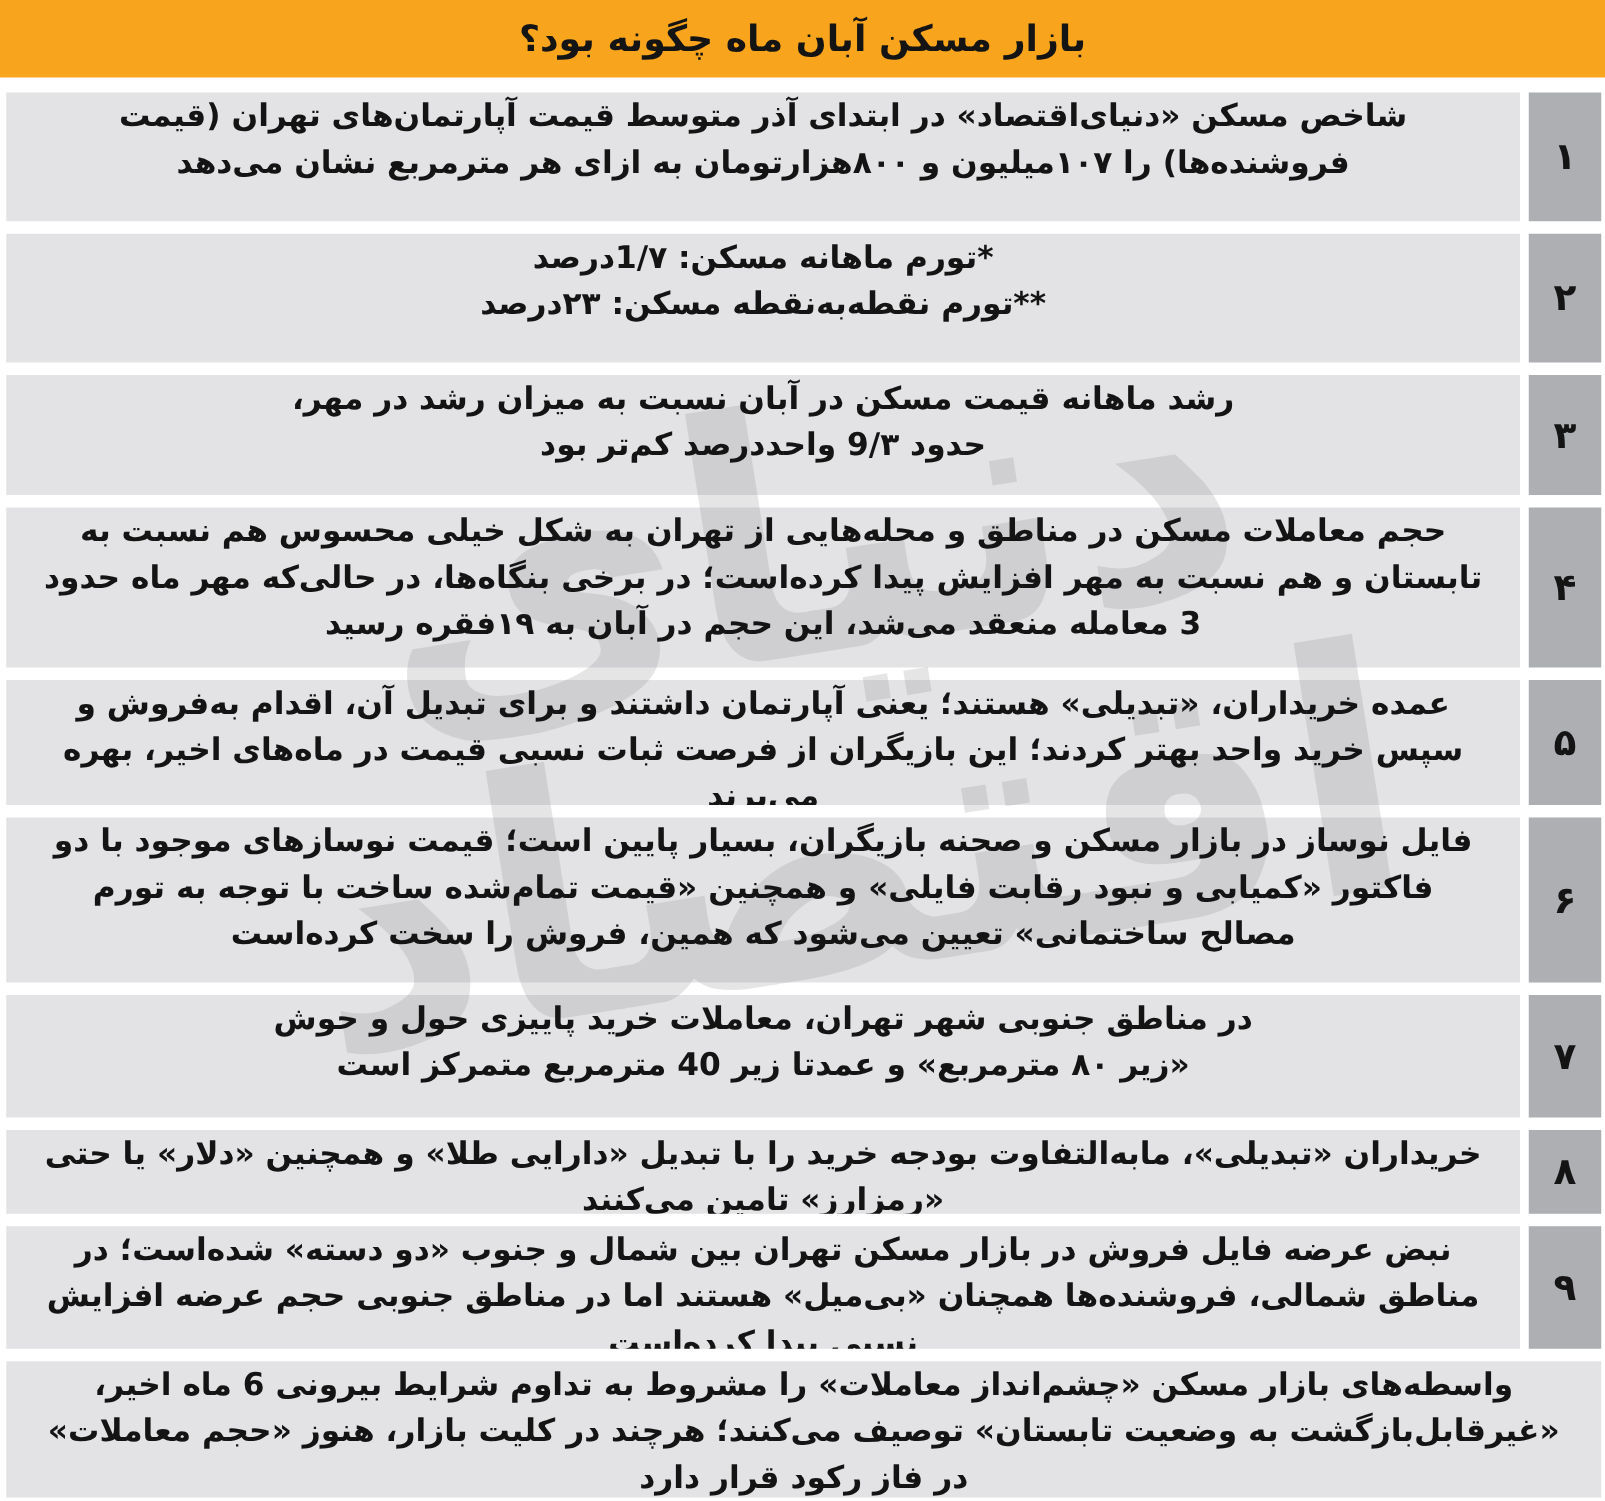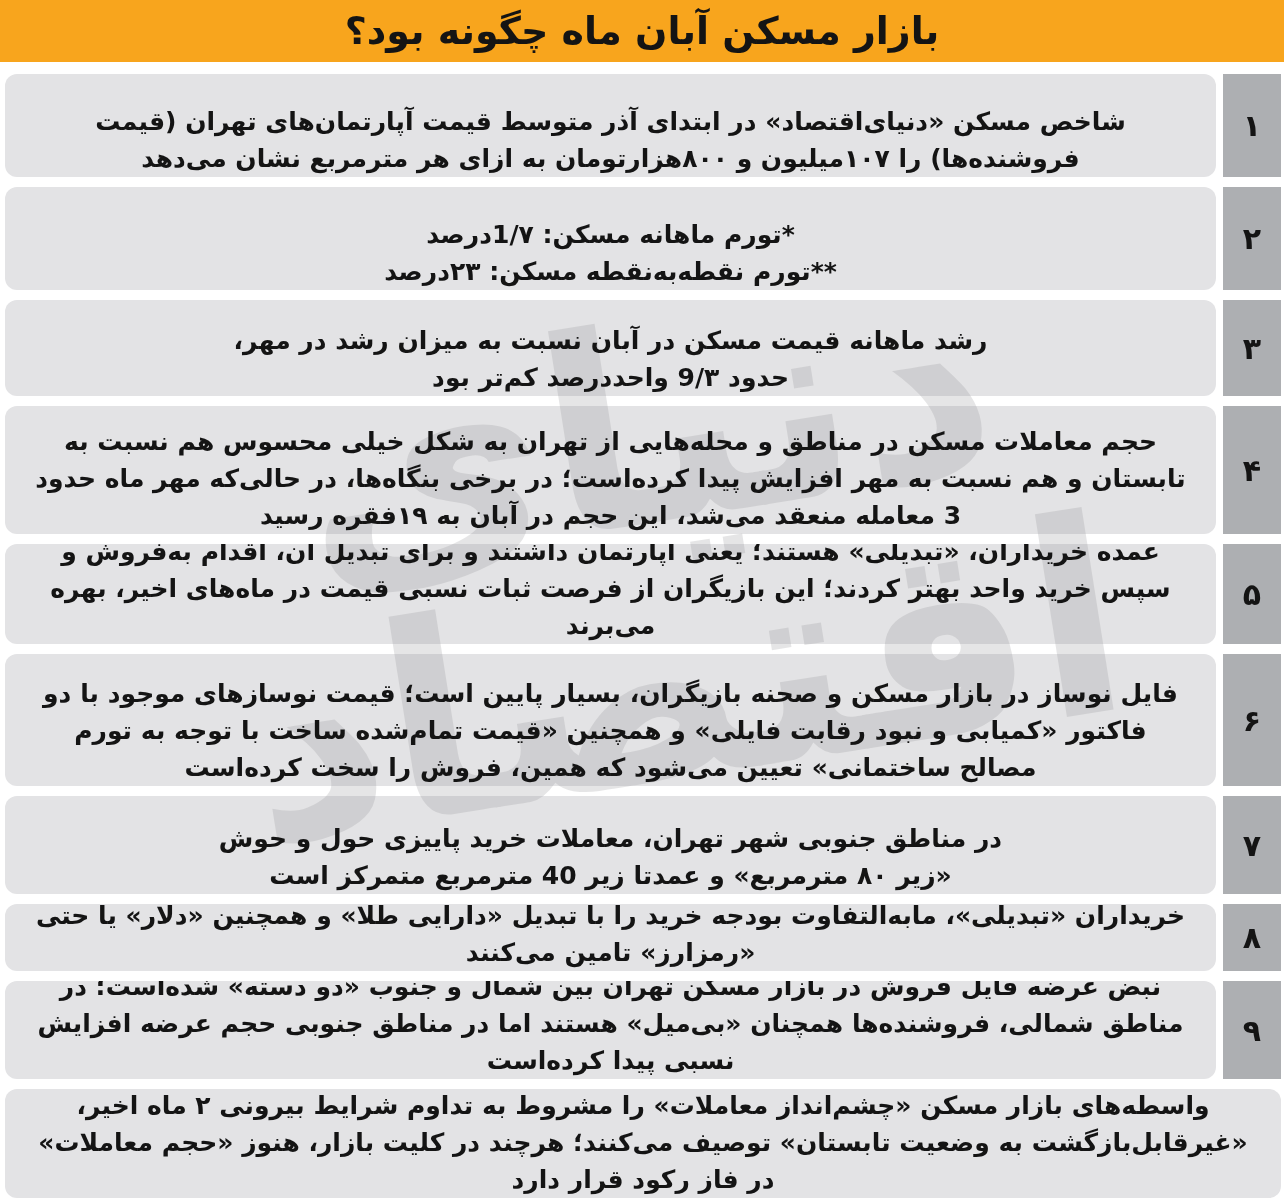--- a/index.html
+++ b/index.html
@@ -16,21 +16,21 @@
     direction: rtl;
   }
   .header {
     height: 62px;
     background: var(--header-bg, #F8A51D);
     display: flex;
     align-items: center;
     justify-content: center;
   }
   .header span {
-    font-size: 38px;
+    font-size: 29px;
     font-weight: bold;
     color: var(--text, #141414);
   }
   .rows {
     display: flex;
     flex-direction: column;
     gap: 10px;
     padding: 12px 3px 0 5px;
   }
   .row {
@@ -47,24 +47,23 @@
     font-size: 30px;
     font-weight: bold;
     color: var(--text, #141414);
     position: relative;
     z-index: 2;
   }
   .txt {
     flex: 1;
     background: var(--row-bg, #E3E3E5);
     display: flex;
-    align-items: flex-end;
+    align-items: flex-start;
     justify-content: center;
     overflow: hidden;
-    border-radius: 12px;
   }
   .txt p {
     margin: 0;
     padding: 0 28px;
     text-align: center;
     font-size: 25px;
     font-weight: bold;
     line-height: 37px;
     color: var(--text, #141414);
     white-space: pre-line;
@@ -160,21 +159,21 @@
 
     <div class="row" style="height:98px">
       <div class="num">۹</div>
       <div class="txt">
           <p>نبض عرضه فایل فروش در بازار مسکن تهران بین شمال و جنوب «دو دسته» شده‌است؛ در مناطق شمالی، فروشنده‌ها همچنان «بی‌میل» هستند اما در مناطق جنوبی حجم عرضه افزایش نسبی پیدا کرده‌است</p>
         </div>
     </div>
 
     <div class="row" style="height:109px">
       <div class="txt">
-          <p>واسطه‌های بازار مسکن «چشم‌انداز معاملات» را مشروط به تداوم شرایط بیرونی ۲ ماه اخیر، «غیرقابل‌بازگشت به وضعیت تابستان» توصیف می‌کنند؛ هرچند در کلیت بازار، هنوز «حجم معاملات» در فاز رکود قرار دارد</p>
+          <p>واسطه‌های بازار مسکن «چشم‌انداز معاملات» را مشروط به تداوم شرایط بیرونی 6 ماه اخیر، «غیرقابل‌بازگشت به وضعیت تابستان» توصیف می‌کنند؛ هرچند در کلیت بازار، هنوز «حجم معاملات» در فاز رکود قرار دارد</p>
         </div>
     </div>
 
   </div>
 
   <div class="watermark">دنیای اقتصاد</div>
 
 </div>
 
 </body></html>

